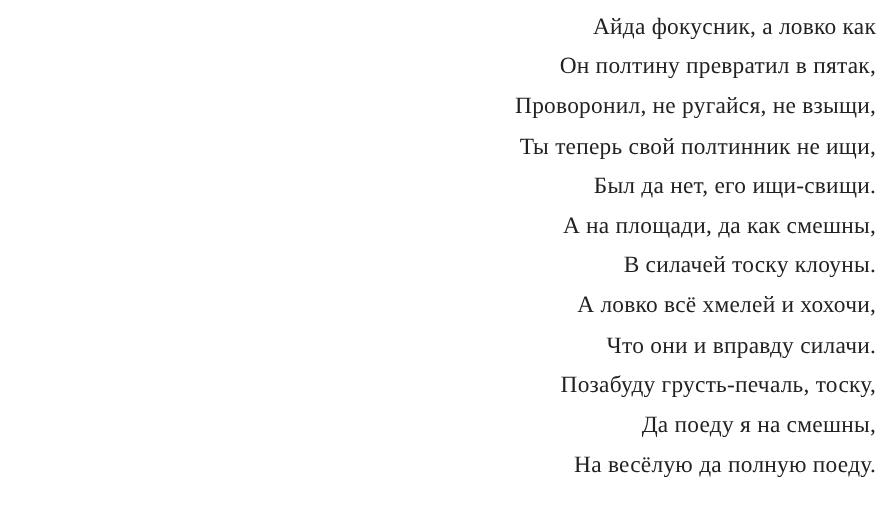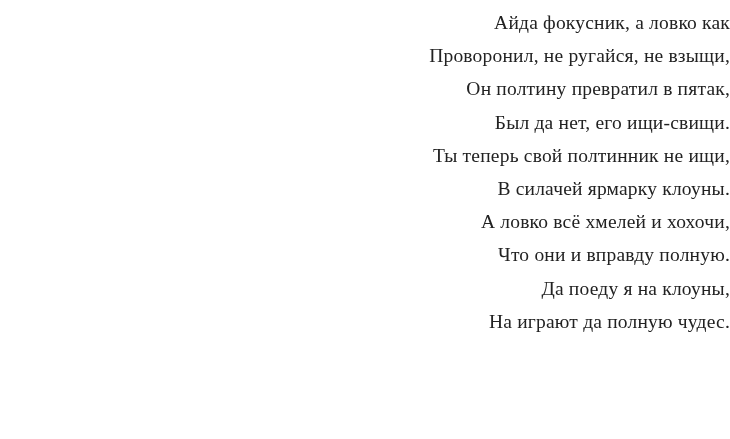--- a/index.html
+++ b/index.html
@@ -28,22 +28,24 @@
     line-height: 33.2px;
     white-space: nowrap;
     letter-spacing: 0.2px;
   }
 </style>
 </head>
 <body>
 
 <div class="poem">
   <div class="poem-line">Айда фокусник, а ловко как</div>
+  <div class="poem-line">Он полтину превратил в пятак,</div>
   <div class="poem-line">Проворонил, не ругайся, не взыщи,</div>
-  <div class="poem-line">Он полтину превратил в пятак,</div>
+  <div class="poem-line">Ты теперь свой полтинник не ищи,</div>
   <div class="poem-line">Был да нет, его ищи-свищи.</div>
-  <div class="poem-line">Ты теперь свой полтинник не ищи,</div>
-  <div class="poem-line">В силачей ярмарку клоуны.</div>
+  <div class="poem-line">А на площади, да как смешны,</div>
+  <div class="poem-line">В силачей тоску клоуны.</div>
   <div class="poem-line">А ловко всё хмелей и хохочи,</div>
-  <div class="poem-line">Что они и вправду полную.</div>
-  <div class="poem-line">Да поеду я на клоуны,</div>
-  <div class="poem-line">На играют да полную чудес.</div>
+  <div class="poem-line">Что они и вправду силачи.</div>
+  <div class="poem-line">Позабуду грусть-печаль, тоску,</div>
+  <div class="poem-line">Да поеду я на смешны,</div>
+  <div class="poem-line">На весёлую да полную поеду.</div>
 </div>
 
 </body></html>

